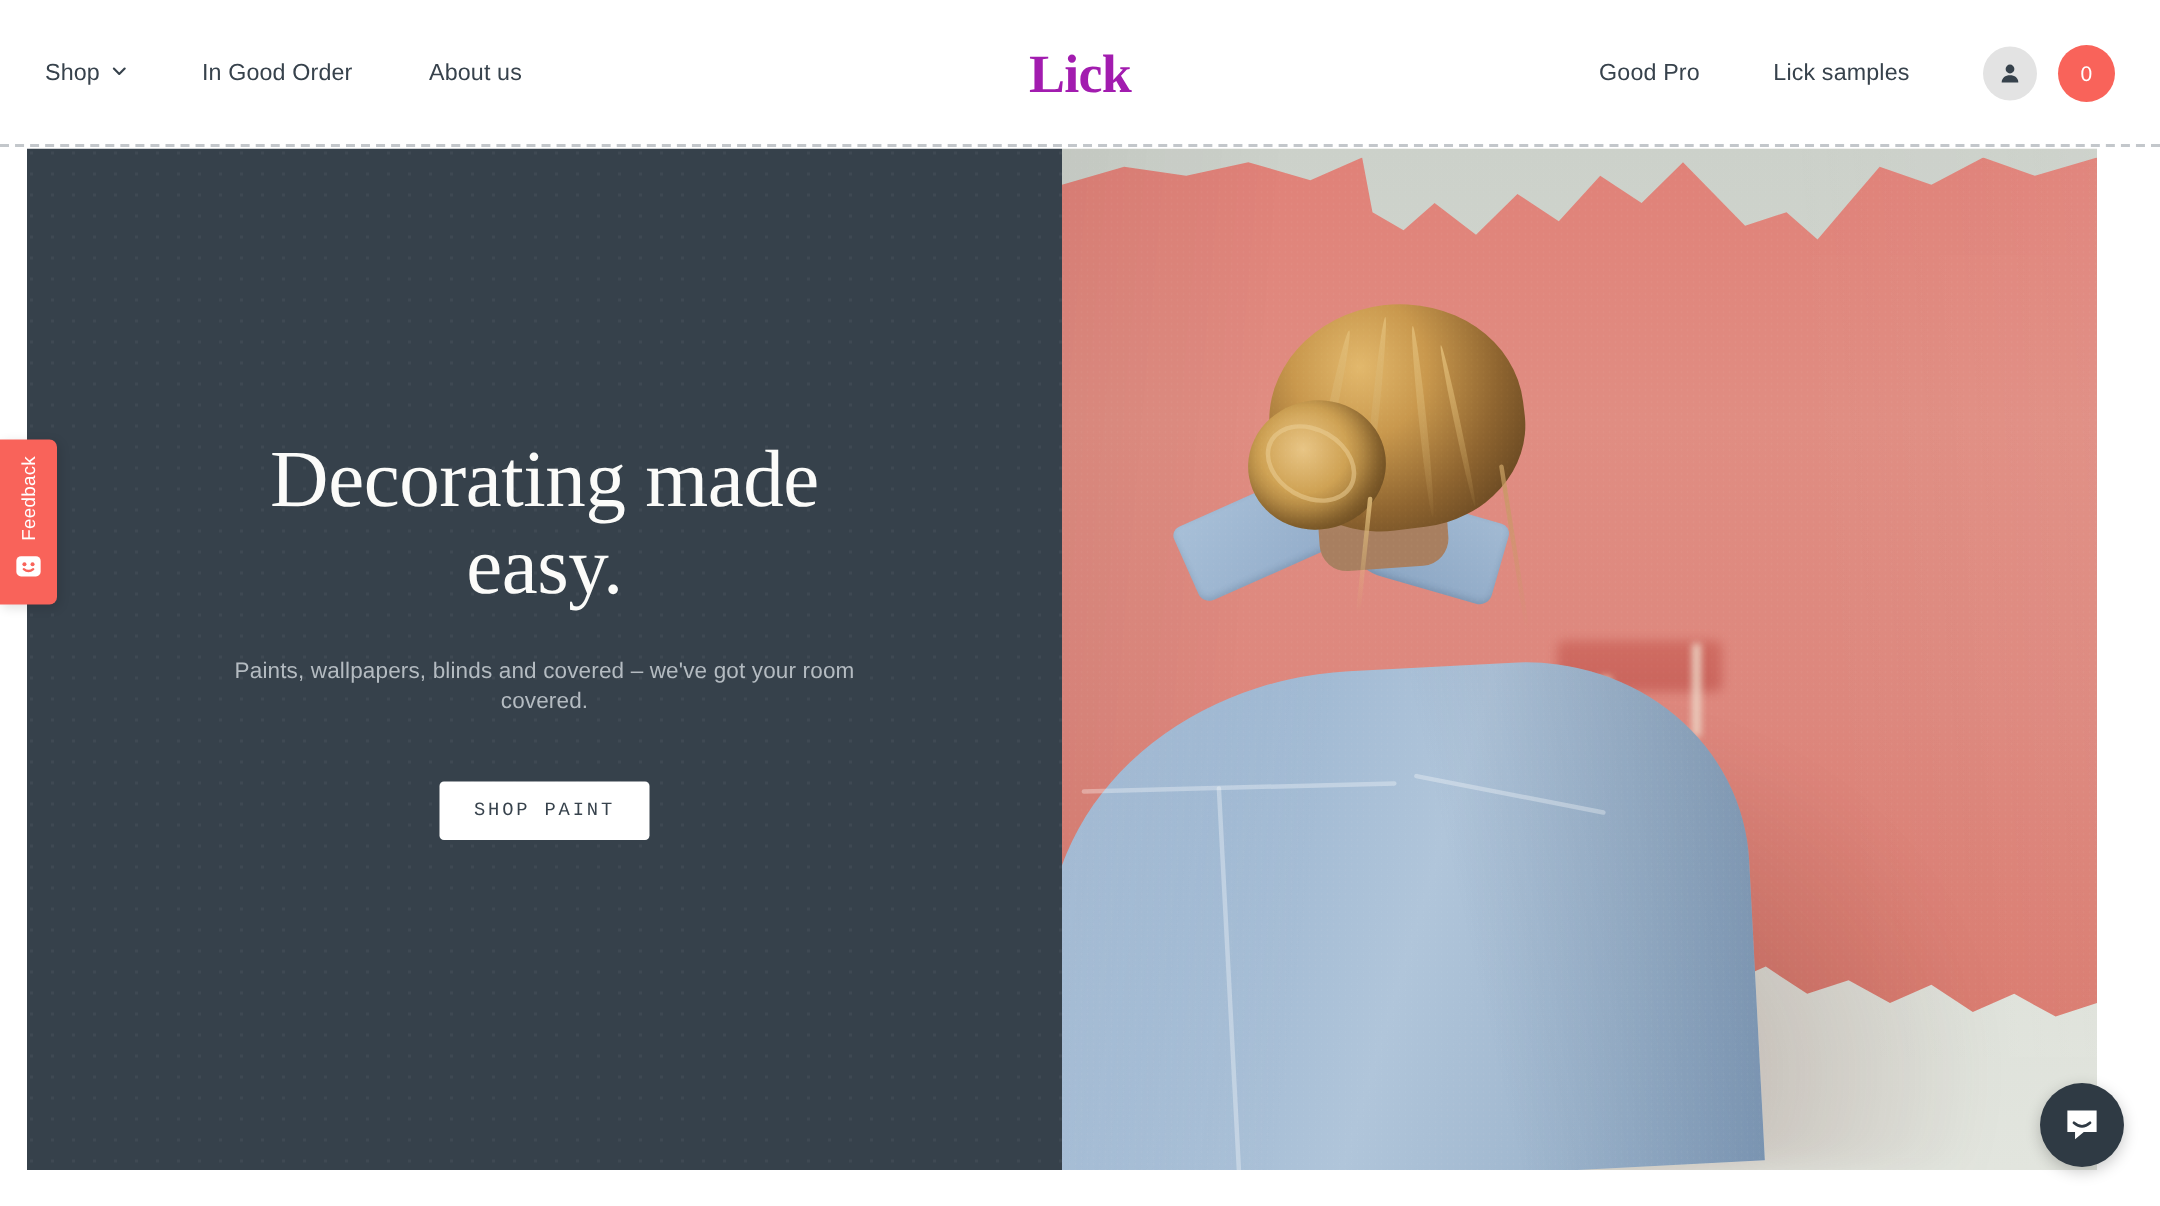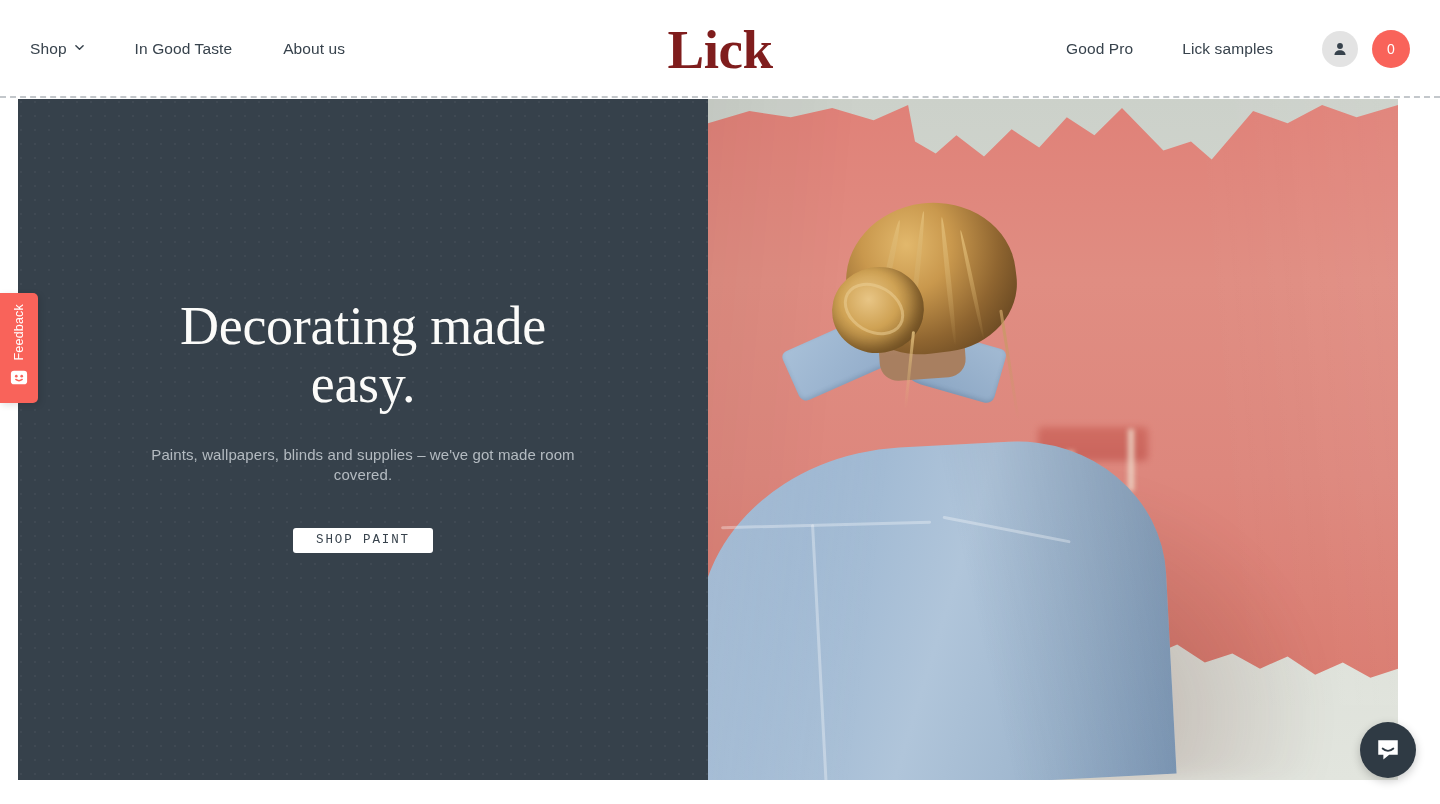--- a/index.html
+++ b/index.html
@@ -61,24 +61,24 @@
   }
   .chevron-down svg { display: block; }
 
   .logo {
     position: absolute;
     left: 50%;
     top: 50%;
     transform: translate(-50%, -50%);
     font-family: "Liberation Serif", "DejaVu Serif", serif;
     font-weight: 700;
-    font-size: 55px;
+    font-size: 36px;
     line-height: 1;
     letter-spacing: -0.5px;
-    color: #7f1d1d;
+    color: #a21caf;
     cursor: pointer;
     user-select: none;
   }
 
   .nav-right {
     position: absolute;
     right: 30px;
     display: flex;
     align-items: center;
   }
@@ -178,21 +178,21 @@
     display: flex;
     justify-content: center;
     gap: 23px;
   }
 
   .btn {
     background: #ffffff;
     color: #37424c;
     border: none;
     border-radius: 3px;
-    height: 25px;
+    height: 39px;
     padding: 0 23px;
     font-family: "Liberation Mono", "DejaVu Sans Mono", monospace;
     font-size: 12.5px;
     letter-spacing: 1.9px;
     cursor: pointer;
     display: inline-flex;
     align-items: center;
     justify-content: center;
     white-space: nowrap;
   }
@@ -510,21 +510,21 @@
         <a class="nav-link">
           <span>Shop</span>
           <span class="chevron-down">
             <svg width="9" height="9" viewBox="0 0 10 10" fill="none">
               <path d="M1 3 L5 7 L9 3" stroke="#37424c" stroke-width="1.6" stroke-linecap="round" stroke-linejoin="round"></path>
             </svg>
           </span>
         </a>
       </span>
       <span class="nav-item">
-        <a class="nav-link">In Good Taste</a>
+        <a class="nav-link">In Good Order</a>
       </span>
       <span class="nav-item">
         <a class="nav-link">About us</a>
       </span>
     </nav>
 
     <div class="logo">Lick</div>
 
     <nav class="nav-right">
       <span class="nav-item">
@@ -549,21 +549,21 @@
     </nav>
   </header>
 
   <div class="dashed-rule"></div>
 
   <section class="hero">
 
     <div class="hero-left">
       <div class="hero-inner">
         <h1 class="hero-title">Decorating made easy.</h1>
-        <p class="hero-sub">Paints, wallpapers, blinds and supplies – we've got made room covered.</p>
+        <p class="hero-sub">Paints, wallpapers, blinds and covered – we've got your room covered.</p>
         <div class="hero-ctas">
           <button class="btn">SHOP PAINT</button>
         </div>
       </div>
     </div>
 
     <div class="hero-right">
       <div class="wall-base"></div>
       <div class="wall-paint"></div>
       <div class="paint-streaks"></div>

